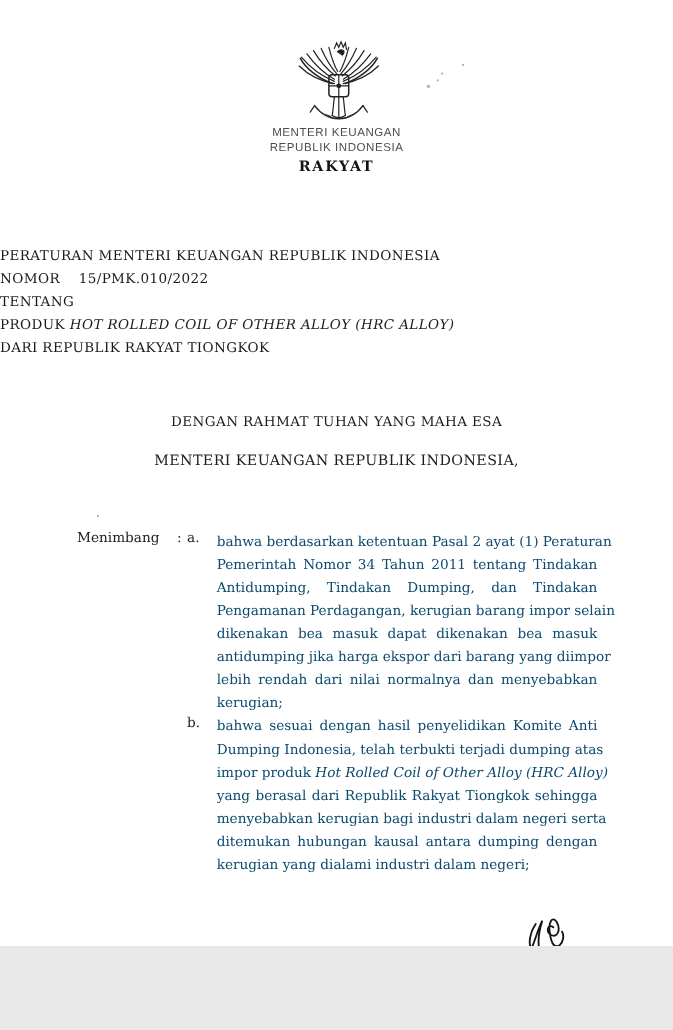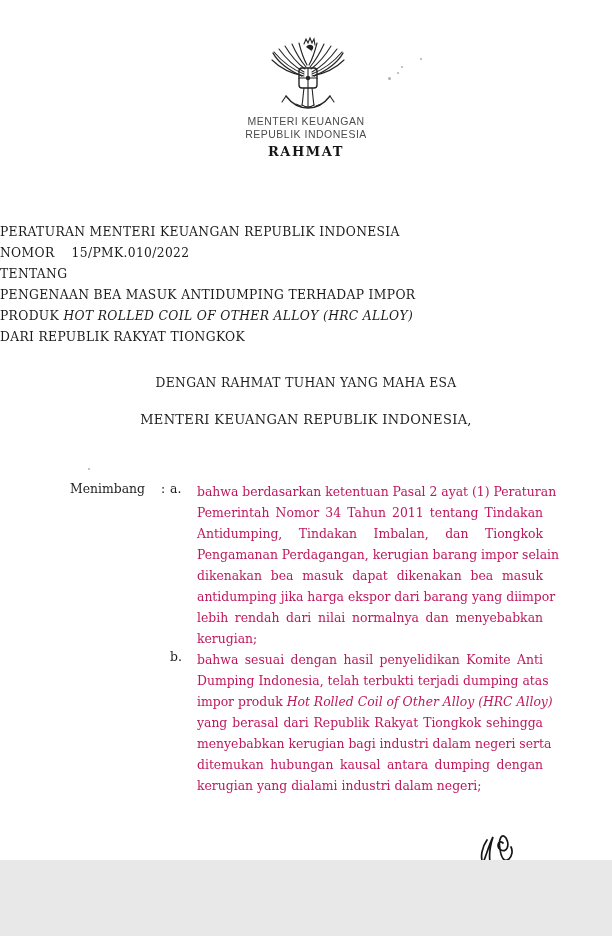--- a/index.html
+++ b/index.html
@@ -20,21 +20,21 @@
     letter-spacing:0.35px; text-align:left; color:#1b1b1b; }
 
   .invocation { top:376px; font-size:12.3px; letter-spacing:0.35px; }
   .authority  { top:412px; font-size:13px; letter-spacing:0.35px; }
 
   .considering-label { left:70px;  top:481px; font-size:12.4px; }
   .considering-colon { left:161px; top:481px; font-size:12.4px; }
   .item-letter { left:170px; font-size:12.4px; }
   .body-lines { left:197px; width:346px; }
   .body-lines .line { height:21px; line-height:21px; font-size:12.4px;
-    color:#be185d; overflow:visible; }
+    color:#0c4a6e; overflow:visible; }
   .jline { text-align:justify; text-align-last:justify; white-space:nowrap; }
   .it { font-style:italic; }
 
   .emblem { left:268px; top:34px; width:80px; height:78px; }
   .signature { left:455px; top:826px; width:92px; height:88px; }
 
   .url-watermark { left:392px; top:894px; font-family:"Liberation Sans", sans-serif;
     font-weight:bold; font-size:17px; letter-spacing:0.2px; color:#2a3dd2;
     cursor:pointer; }
 
@@ -81,42 +81,41 @@
       <path d="M18 62 L14 68 M62 62 L66 68"></path>
       <path d="M28 70 L33 72 M38 73 L43 73 M48 72 L53 70" stroke-width="0.9"></path>
     </svg>
   </div>
 
   <div class="abs center ministry">
     <div>MENTERI KEUANGAN</div>
     <div>REPUBLIK INDONESIA</div>
   </div>
 
-  <div class="abs center salinan">RAHMAT</div>
+  <div class="abs center salinan">RAKYAT</div>
 
   <div class="abs center title-block">
       <div class="line"><span>PERATURAN MENTERI KEUANGAN REPUBLIK INDONESIA</span></div>
       <div class="line"><span>NOMOR&nbsp;&nbsp;&nbsp;&nbsp;15/PMK.010/2022</span></div>
       <div class="line"><span>TENTANG</span></div>
-      <div class="line"><span>PENGENAAN BEA MASUK ANTIDUMPING TERHADAP IMPOR</span></div>
       <div class="line"><span>PRODUK </span><span class="it">HOT ROLLED COIL OF OTHER ALLOY</span><span> </span><span class="it">(HRC ALLOY)</span></div>
       <div class="line"><span>DARI REPUBLIK RAKYAT TIONGKOK</span></div>
     </div>
 
   <div class="abs center invocation">DENGAN RAHMAT TUHAN YANG MAHA ESA</div>
   <div class="abs center authority">MENTERI KEUANGAN REPUBLIK INDONESIA,</div>
 
   <div class="abs considering-label">Menimbang</div>
   <div class="abs considering-colon">:</div>
 
   <div class="abs item-letter" style="top:481px;">a.</div>
   <div class="abs body-lines" style="top:481px;">
       <div class="line jline"><span>bahwa berdasarkan ketentuan Pasal 2 ayat (1) Peraturan</span></div>
       <div class="line jline"><span>Pemerintah Nomor 34 Tahun 2011 tentang Tindakan</span></div>
-      <div class="line jline"><span>Antidumping, Tindakan Imbalan, dan Tiongkok</span></div>
+      <div class="line jline"><span>Antidumping, Tindakan Dumping, dan Tindakan</span></div>
       <div class="line jline"><span>Pengamanan Perdagangan, kerugian barang impor selain</span></div>
       <div class="line jline"><span>dikenakan bea masuk dapat dikenakan bea masuk</span></div>
       <div class="line jline"><span>antidumping jika harga ekspor dari barang yang diimpor</span></div>
       <div class="line jline"><span>lebih rendah dari nilai normalnya dan menyebabkan</span></div>
       <div class="line"><span>kerugian;</span></div>
     </div>
 
   <div class="abs item-letter" style="top:649px;">b.</div>
   <div class="abs body-lines" style="top:649px;">
       <div class="line jline"><span>bahwa sesuai dengan hasil penyelidikan Komite Anti</span></div>

